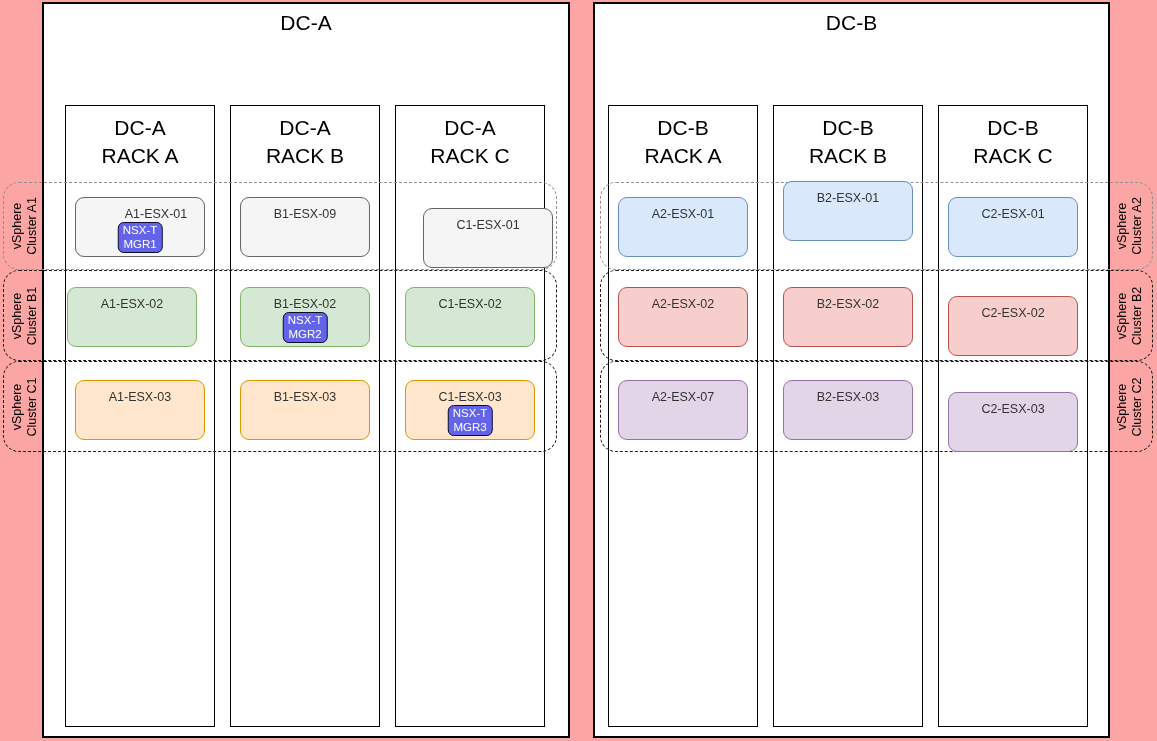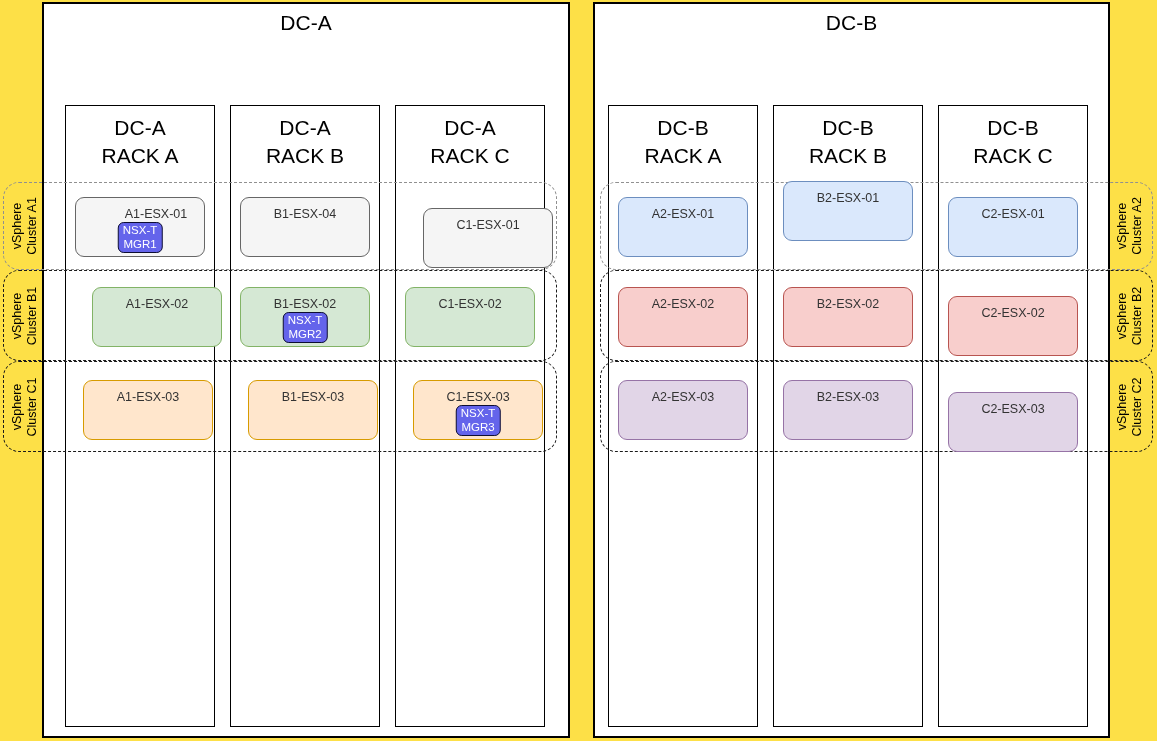--- a/index.html
+++ b/index.html
@@ -1,17 +1,17 @@
 <!DOCTYPE html>
 <html><head>
 <meta charset="utf-8">
 <style>
   html,body { margin:0; padding:0; background:#fff; }
   .canvas {
-    position:relative; width:1157px; height:741px; background:#fde047;
+    position:relative; width:1157px; height:741px; background:#fca5a5;
     font-family:"Liberation Sans", sans-serif; color:#000;
     overflow:hidden;
   }
   .dc-box {
     position:absolute; border:2px solid #000; background:#ffffff; box-sizing:border-box;
   }
   .dc-title {
     position:absolute; top:7px; left:0; right:0; text-align:center;
     font-size:21px; color:#000;
   }
@@ -36,21 +36,21 @@
     text-align:center; font-size:12.5px; line-height:15px; white-space:nowrap; color:#000;
   }
   .host {
     position:absolute; width:130px; height:60px;
     border-radius:9px; border:1.3px solid #666; background:#f5f5f5;
     box-sizing:border-box; text-align:center; font-size:12.5px; color:#333;
     padding-top:9px;
   }
   .host.gray   { background:#f5f5f5; border-color:#666666; }
   .host.green  { background:#d5e8d4; border-color:#82b366; }
-  .host.orange { background:#ffe6cc; border-color:#d79b00;margin-left:8px; }
+  .host.orange { background:#ffe6cc; border-color:#d79b00; }
   .host.blue   { background:#dae8fc; border-color:#6c8ebf; }
   .host.red    { background:#f8cecc; border-color:#b85450; }
   .host.purple { background:#e1d5e7; border-color:#9673a6; }
   .badge {
     position:absolute; left:50%; bottom:3px; transform:translateX(-50%);
     background:#6464eb; border:1.6px solid #0d0d33; border-radius:6px;
     color:#ffffff; font-size:11.5px; line-height:13.5px; padding:1px 4px;
     text-align:center; white-space:nowrap;
   }
 </style>
@@ -154,29 +154,29 @@
     </div>
   </div>
 
   <div class="host gray" style="left:75px; top:197px;padding-left:32px;">
     <span>A1-ESX-01</span>
     <div class="badge">
       <div>NSX-T</div>
       <div>MGR1</div>
     </div>
   </div>
-  <div class="host green" style="left:92px; top:287px;text-align:center;">
+  <div class="host green" style="left:67px; top:287px;text-align:center;">
     <span>A1-ESX-02</span>
   </div>
   <div class="host orange" style="left:75px; top:380px;">
     <span>A1-ESX-03</span>
   </div>
 
   <div class="host gray" style="left:240px; top:197px;">
-    <span>B1-ESX-04</span>
+    <span>B1-ESX-09</span>
   </div>
   <div class="host green" style="left:240px; top:287px;">
     <span>B1-ESX-02</span>
     <div class="badge">
       <div>NSX-T</div>
       <div>MGR2</div>
     </div>
   </div>
   <div class="host orange" style="left:240px; top:380px;">
     <span>B1-ESX-03</span>
@@ -196,21 +196,21 @@
     </div>
   </div>
 
   <div class="host blue" style="left:618px; top:197px;text-align:center;">
     <span>A2-ESX-01</span>
   </div>
   <div class="host red" style="left:618px; top:287px;">
     <span>A2-ESX-02</span>
   </div>
   <div class="host purple" style="left:618px; top:380px;">
-    <span>A2-ESX-03</span>
+    <span>A2-ESX-07</span>
   </div>
 
   <div class="host blue" style="left:783px; top:181px;">
     <span>B2-ESX-01</span>
   </div>
   <div class="host red" style="left:783px; top:287px;">
     <span>B2-ESX-02</span>
   </div>
   <div class="host purple" style="left:783px; top:380px;">
     <span>B2-ESX-03</span>

